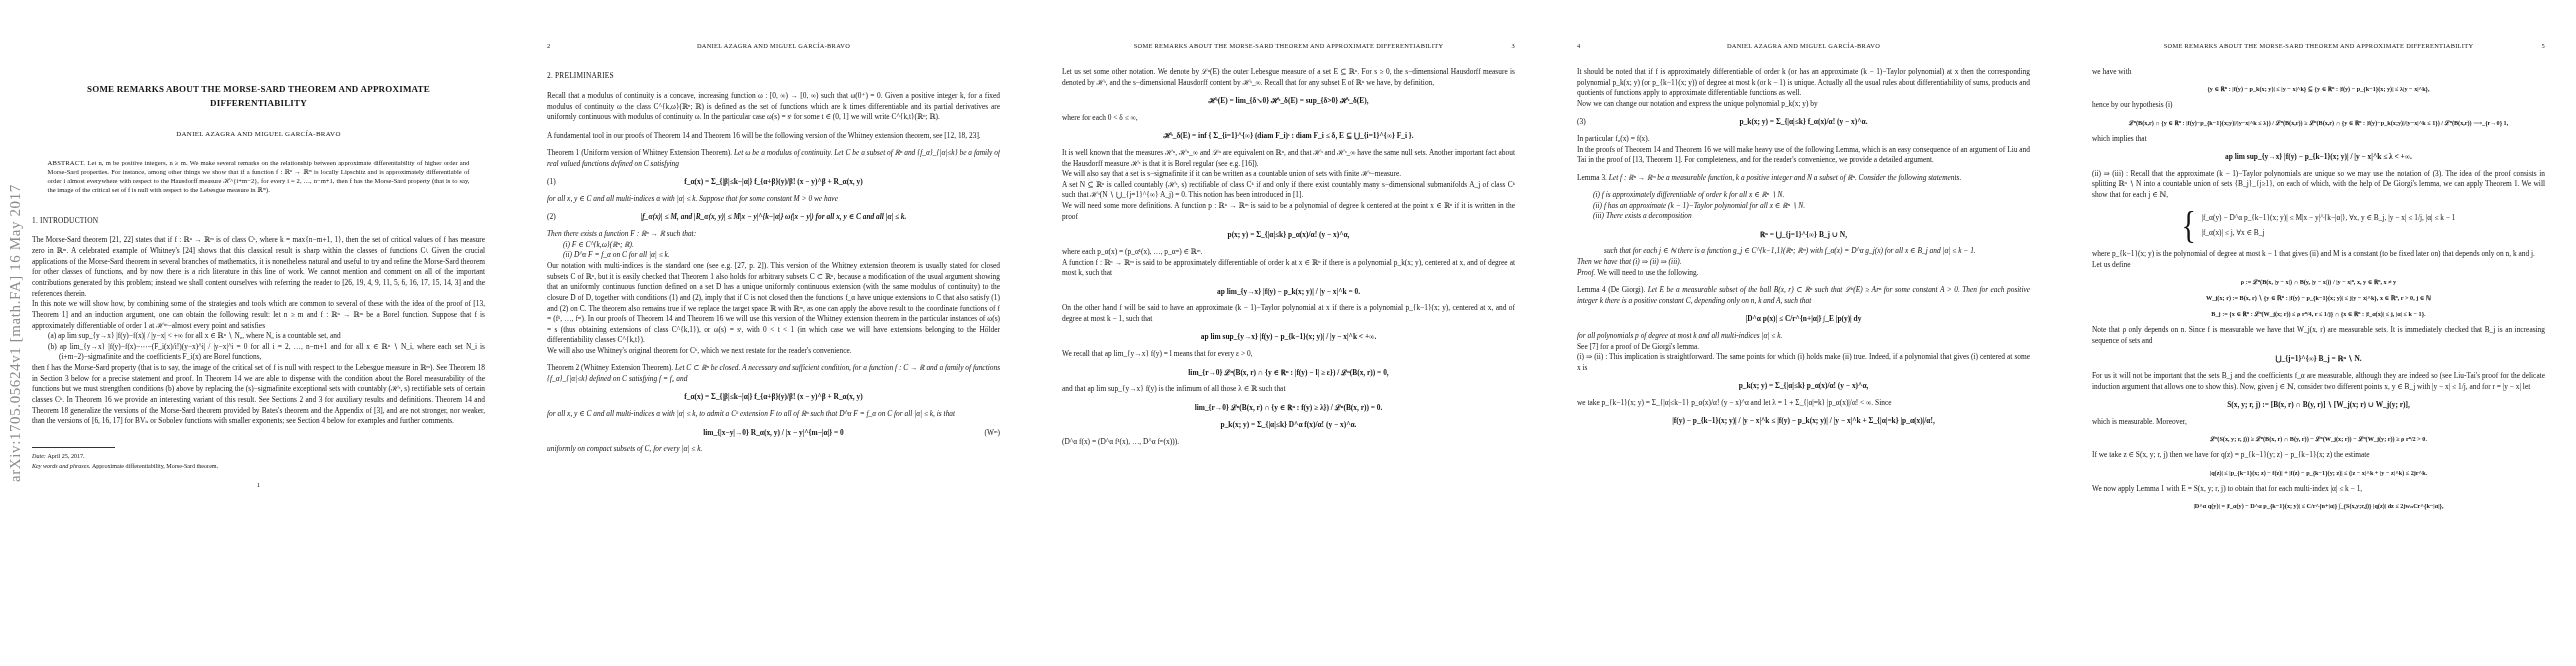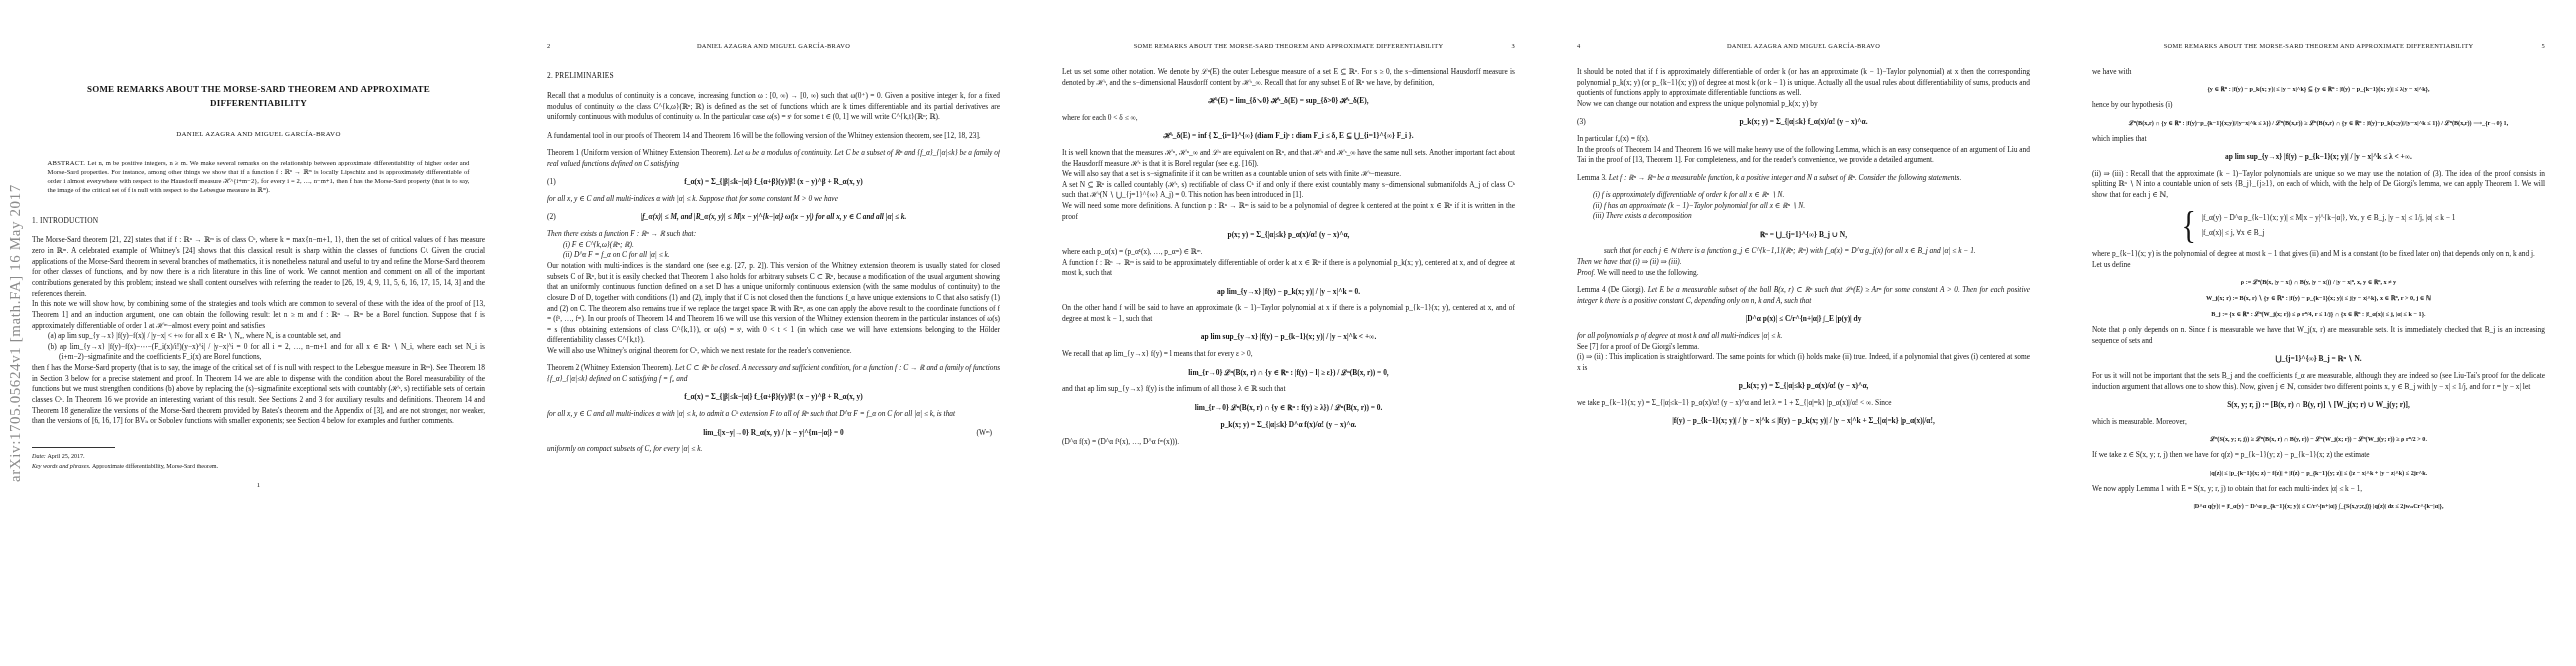--- a/index.html
+++ b/index.html
@@ -26,21 +26,21 @@
   .abstract .sc{letter-spacing:0.2px;}
   .section{margin:21px 0 9px;text-align:left;letter-spacing:0.2px;}
   .pni{text-align:justify;}
   .it{font-style:italic;}
   .thm{margin:6.7px 0;text-align:justify;}
   .thmlead{font-weight:normal;}
   .item{padding-left:27px;text-indent:-11px;text-align:justify;}
   .cont{padding-left:27px;text-align:justify;}
   .eqrow{position:relative;text-align:center;margin:6.7px 0;line-height:1.5;}
   .eqlabel{position:absolute;left:0;}
-  .eqtag{position:absolute;right:8px;}
+  .eqtag{position:absolute;right:0;}
   .eq{display:inline-block;font-weight:bold;}
   .eqrow.small{font-size:6.2px;}
   .cases{display:inline-flex;align-items:center;text-align:left;}
   .brace{font-size:30px;font-weight:300;margin-right:5.6px;line-height:1;transform:scaleY(1.25);}
   .caselines>div{margin:4.4px 0;}
   .gap{height:7.8px;}
   .fnrule{border:0;border-top:0.6px solid #333;width:83px;margin:20px 0 4.4px;height:0;}
   .fn{font-size:6.1px;line-height:1.6;}
   .pagenum{margin-top:7.8px;text-align:center;font-size:6.7px;}
 </style>

